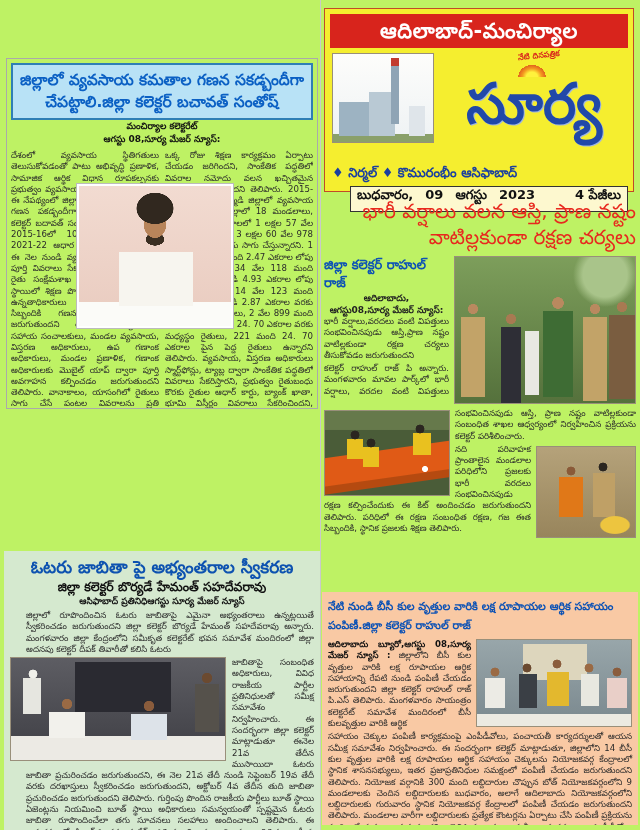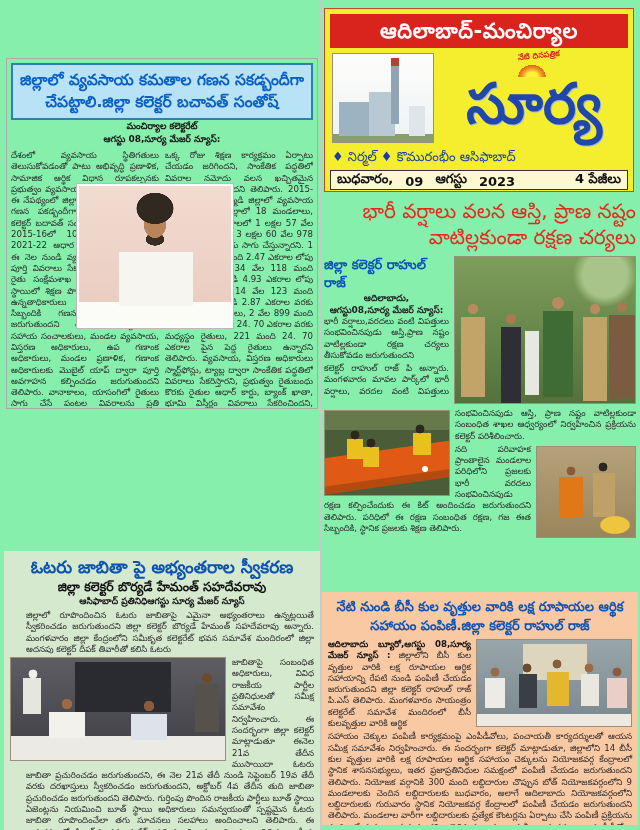--- a/index.html
+++ b/index.html
@@ -1,16 +1,16 @@
 <!DOCTYPE html>
 <html><head>
 <meta charset="utf-8">
 <style>
   html,body{margin:0;padding:0;background:#e9e9e9;}
-  #page{position:relative;width:640px;height:830px;background:#86efac;overflow:hidden;
+  #page{position:relative;width:640px;height:830px;background:#bef264;overflow:hidden;
         font-family:"DejaVu Sans",sans-serif;color:#222;}
   .abs{position:absolute;}
   
   #col-divider{left:320px;top:0;width:1px;height:830px;background:#c9c9c9;}
 
   
   #masthead{left:324px;top:8px;width:310px;height:184px;background:#f5ee2f;
             border:1px solid #c04a28;box-sizing:border-box;padding:5px;}
   #edition-banner{background:#d8241c;color:#fff;font-weight:bold;font-size:21px;
                   text-align:center;line-height:34px;height:34px;letter-spacing:.5px;}
@@ -27,23 +27,23 @@
       linear-gradient(#fdfdfb,#eef2f4);
     background-size:8px 8px,8px 58px,30px 34px,26px 44px,16px 30px,100% 8px,100% 100%;
     background-position:58px 4px,58px 12px,6px 48px,36px 38px,76px 52px,0 100%,0 0;}
   #logo-area{position:absolute;left:106px;top:0;width:196px;height:96px;text-align:center;}
   #paper-tagline{position:absolute;left:58px;top:0;width:90px;color:#d8241c;
                  font-size:8px;font-weight:bold;transform:rotate(-6deg);}
   #sun-icon{position:absolute;left:78px;top:8px;width:36px;height:18px;
     background:radial-gradient(ellipse 16px 14px at 50% 100%, #fff23c 0 35%, #f49b20 60%, #e3641d 85%, transparent 86%);}
   #paper-name{position:absolute;left:0;top:10px;width:100%;font-size:56px;line-height:86px;
               font-weight:bold;color:#2148a8;text-shadow:1px 1px 0 #9fb6e0;}
-  #sub-editions{color:#1a3fa0;font-weight:normal;font-size:13px;margin:2px 0 3px 2px;}
-  #date-bar{display:flex;align-items:flex-end;gap:12px;background:#fdf8cf;border:1px solid #333;
-            height:20px;font-size:13px;font-weight:bold;color:#111;padding:0 6px;box-sizing:border-box;}
+  #sub-editions{color:#1a3fa0;font-weight:bold;font-size:13px;margin:18px 0 3px 2px;}
+  #date-bar{display:flex;align-items:flex-start;gap:12px;background:#fdf8cf;border:1px solid #333;
+            height:26px;font-size:13px;font-weight:bold;color:#111;padding:0 6px;box-sizing:border-box;margin-left:20px;}
   #date-bar .pages{margin-left:auto;}
 
   
   #article-farm{left:6px;top:58px;width:312px;height:351px;border:1px solid #aaa;
                 box-sizing:border-box;padding:4px;overflow:hidden;}
   #farm-headline-box{background:#b8e2f6;border:2px solid #2f7fb5;padding:4px 6px;}
   #farm-headline{color:#0b60c4;font-weight:bold;font-size:15.5px;line-height:1.45;text-align:center;}
   .dateline{font-weight:bold;font-size:9px;color:#111;text-align:center;line-height:13px;}
   #farm-body{position:relative;margin-top:4px;height:398px;overflow:hidden;}
   .twocol{display:flex;gap:6px;}
@@ -127,21 +127,21 @@
       linear-gradient(#2a2a31,#2a2a31),
       linear-gradient(#eceae4,#eceae4),
       linear-gradient(#5d5d63,#3e3e44);
     background-size:auto,auto,auto,auto,36px 26px,36px 26px,18px 36px,24px 48px,96px 50px,100% 26px,100% 100%;
     background-position:0 0,0 0,0 0,0 0,38px 54px,120px 56px,12px 20px,184px 26px,64px 4px,0 78px,0 0;}
   .voter-body{font-size:8.6px;line-height:11.3px;text-align:justify;color:#2a2a2a;margin:2px 0 0 16px;}
 
   
   #article-bc{left:322px;top:592px;width:316px;height:233px;background:#f9c9a4;
               box-sizing:border-box;padding:5px 6px;overflow:hidden;}
-  #bc-headline{color:#0d52b5;font-weight:bold;font-size:13px;text-align:center;line-height:19px;margin:0 0 4px 0;}
+  #bc-headline{color:#0d52b5;font-weight:bold;font-size:11px;line-height:19px;margin:0 0 4px 0;}
   #cheque-meeting-photo{float:right;width:156px;height:88px;margin:0 0 3px 5px;
     background-image:
       radial-gradient(circle 6px at 18px 32px, #9a6a44 70%, transparent 78%),
       radial-gradient(circle 6px at 50px 28px, #6b4a30 70%, transparent 78%),
       radial-gradient(circle 6px at 80px 24px, #8a5c3c 70%, transparent 78%),
       radial-gradient(circle 6px at 112px 28px, #9a6a44 70%, transparent 78%),
       radial-gradient(circle 6px at 140px 32px, #8a5c3c 70%, transparent 78%),
       linear-gradient(#ecebe5,#ecebe5),
       linear-gradient(#3a3f45,#3a3f45),
       linear-gradient(#e3b82e,#e3b82e),

